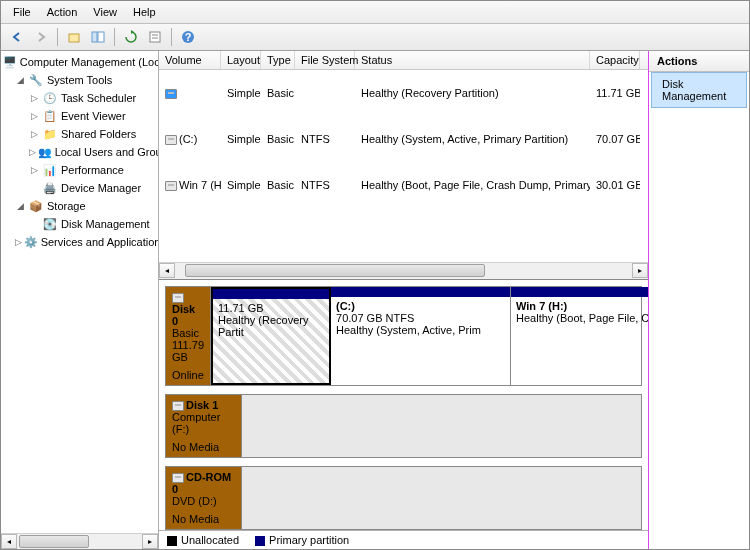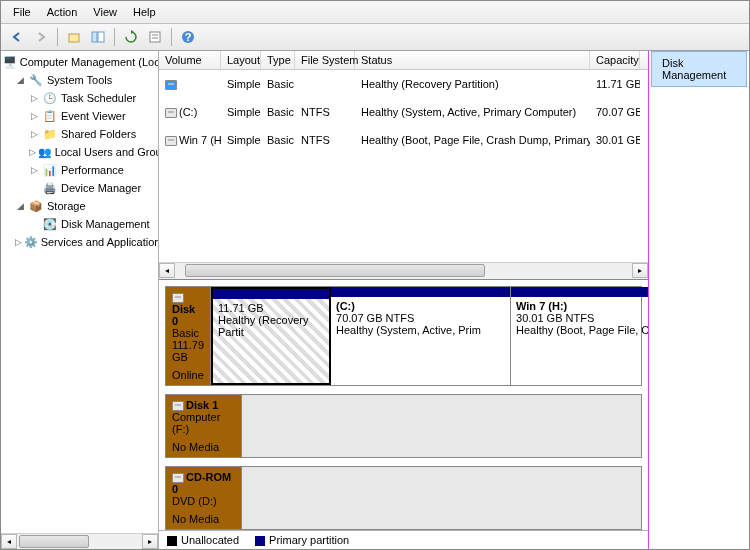--- a/index.html
+++ b/index.html
@@ -19,21 +19,21 @@
 .tree-scrollbar { position: absolute; bottom: 0; left: 0; right: 0; height: 16px; background: #f0f0f0; border-top: 1px solid #d0d0d0; display: flex; }
 .sb-btn { width: 16px; height: 15px; background: linear-gradient(#fdfdfd,#e8e8e8); border: 1px solid #b8b8b8; display: flex; align-items: center; justify-content: center; font-size: 8px; }
 .sb-track { flex: 1; position: relative; }
 .sb-thumb { position: absolute; height: 13px; top: 1px; background: linear-gradient(#e8e8e8,#d0d0d0); border: 1px solid #a0a0a0; border-radius: 2px; }
 .center { flex: 1; display: flex; flex-direction: column; border-right: 1px solid #d946ef; overflow: hidden; }
 .volumes { flex: 0 0 228px; display: flex; flex-direction: column; overflow: hidden; }
 .vol-head { display: flex; background: linear-gradient(#fdfdfd,#f0f0f0); border-bottom: 1px solid #c8c8c8; }
 .vh { padding: 3px 6px; border-right: 1px solid #d8d8d8; text-align: left; white-space: nowrap; }
 .vol-body { flex: 1; overflow: hidden; }
 .vol-row { display: flex; padding: 1px 0; }
-.vc { padding: 7px 6px; white-space: nowrap; overflow: hidden; }
+.vc { padding: 16px 6px; white-space: nowrap; overflow: hidden; }
 .c-vol { width: 62px; } .c-lay { width: 40px; } .c-typ { width: 34px; } .c-fs { width: 60px; } .c-sta { width: 235px; } .c-cap { width: 50px; text-align: right; }
 .dicon { display:inline-block; width:12px; height:10px; background:#e8e8e8; border:1px solid #888; border-radius:1px; position:relative; margin-right:2px; vertical-align:middle;}
 .dicon::after{content:"";position:absolute;top:2px;left:2px;right:2px;height:2px;background:#bbb;}
 .sel { background:#3399ff; }
 .hscroll { height:17px; border-top:1px solid #d0d0d0; background:#f0f0f0; display:flex; }
 .hscroll .sb-track { flex:1; position:relative; }
 .graphical { flex:1; border-top:1px solid #888; display:flex; flex-direction:column; overflow:hidden; }
 .grows { flex:1; overflow-y:auto; padding:6px; }
 .disk-row { display:flex; border:1px solid #888; margin-bottom:8px; min-height:64px; }
 .disk-info { width:76px; padding:4px 6px; border-right:1px solid #888; background:#a16207; }
@@ -193,21 +193,21 @@
   <div class="vc c-typ">Basic</div>
   <div class="vc c-fs"></div>
   <div class="vc c-sta">Healthy (Recovery Partition)</div>
   <div class="vc c-cap">11.71 GB</div>
           </div>
           <div class="vol-row">
             <div class="vc c-vol"><span class="dicon "></span><span>(C:)</span></div>
   <div class="vc c-lay">Simple</div>
   <div class="vc c-typ">Basic</div>
   <div class="vc c-fs">NTFS</div>
-  <div class="vc c-sta">Healthy (System, Active, Primary Computer)</div>
+  <div class="vc c-sta">Healthy (System, Active, Primary Partition)</div>
   <div class="vc c-cap">70.07 GB</div>
           </div>
           <div class="vol-row">
             <div class="vc c-vol"><span class="dicon "></span><span>Win 7 (H:)</span></div>
   <div class="vc c-lay">Simple</div>
   <div class="vc c-typ">Basic</div>
   <div class="vc c-fs">NTFS</div>
   <div class="vc c-sta">Healthy (Boot, Page File, Crash Dump, Primary Partition)</div>
   <div class="vc c-cap">30.01 GB</div>
           </div>
@@ -243,21 +243,20 @@
       <div class="part-body">
                   <div style="font-weight:bold">(C:)</div>
       <div>70.07 GB NTFS</div>
       <div>Healthy (System, Active, Prim</div>
                 </div>
               </div>
               <div class="part" style="width: 160px;">
                 <div class="part-bar"></div>
       <div class="part-body">
                   <div style="font-weight:bold">Win 7  (H:)</div>
-      <div>30.01 GB NTFS</div>
       <div>Healthy (Boot, Page File, Cr</div>
                 </div>
               </div>
             </div>
           </div>
           <div class="disk-row">
             <div class="disk-info">
               <div><span class="dicon"></span><span class="dname">Disk 1</span></div>
   <div>Computer (F:)</div>
 
@@ -280,15 +279,16 @@
           </div>
         </div>
       <div class="legend">
         <span><span class="lswatch" style="background:#000"></span><span>Unallocated</span></span>
         <span><span class="lswatch" style="background:#000080"></span><span>Primary partition</span></span>
       </div>
     </div>
   </div>
 
   <div class="actions">
+    <div class="act-head">Actions</div>
     <div class="act-item act-sel">Disk Management</div>
   </div>
 </div>
 
 </body></html>

